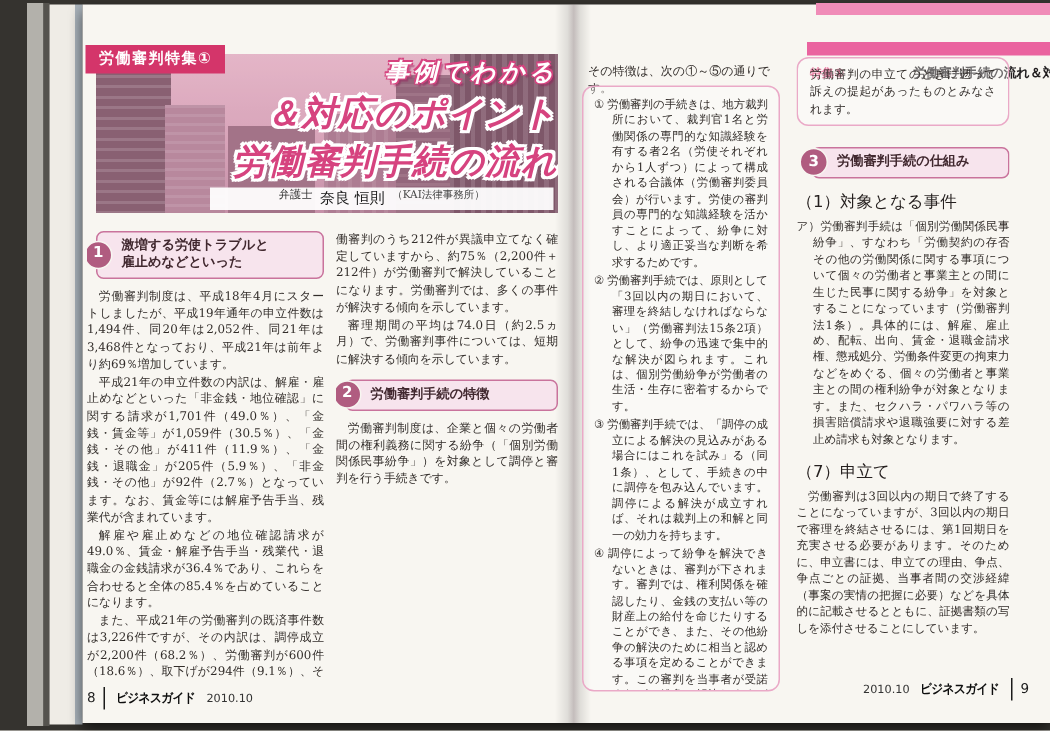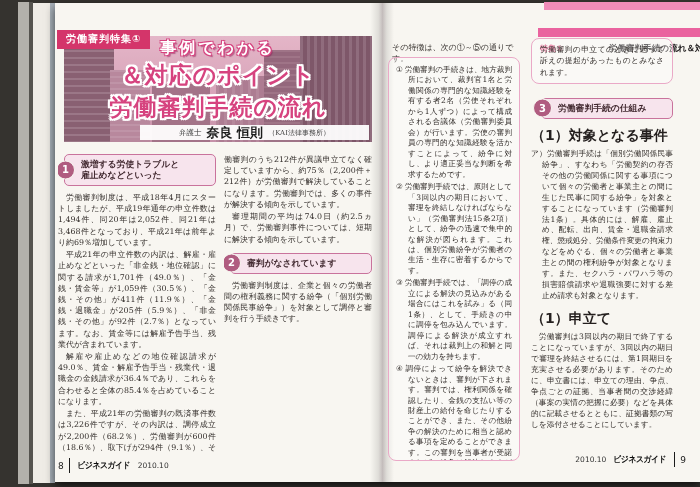--- a/index.html
+++ b/index.html
@@ -33,30 +33,30 @@
   .b2{left:46px;top:34px;width:40px;height:72px;background:#a97f92;
       background-image:repeating-linear-gradient(to bottom,rgba(255,255,255,.12) 0 2px,rgba(0,0,0,0) 2px 6px);}
   .b3{left:88px;top:48px;width:58px;height:58px;background:#8f6478;}
   .b4{left:152px;top:40px;width:62px;height:66px;background:#9c7084;
       background-image:repeating-linear-gradient(to right,rgba(255,255,255,.10) 0 3px,rgba(0,0,0,0) 3px 8px);}
   .b5{right:0;top:0;width:72px;height:106px;background:#5f4050;
       background-image:repeating-linear-gradient(to right,rgba(255,255,255,.14) 0 3px,rgba(0,0,0,0) 3px 7px);}
   .b6{right:66px;top:14px;width:42px;height:92px;background:#7c5568;
       background-image:repeating-linear-gradient(to bottom,rgba(255,255,255,.10) 0 2px,rgba(0,0,0,0) 2px 6px);}
   .photo-overlay{position:absolute;inset:0;background:rgba(238,168,198,.22);}
-  .photo-title{position:absolute;left:0;right:0;top:2px;text-align:center;z-index:5;
-    font-family:"DejaVu Sans","Liberation Sans",sans-serif;font-weight:bold;}
+  .photo-title{position:absolute;left:0;right:0;top:2px;text-align:right;z-index:5;
+    font-family:"DejaVu Sans","Liberation Sans",sans-serif;font-weight:bold;font-style:italic;}
   .pt1{font-size:16px;letter-spacing:3px;color:#fff;
     text-shadow:-1px -1px 0 #d6437f,1px -1px 0 #d6437f,-1px 1px 0 #d6437f,1px 1px 0 #d6437f,2px 2px 1px rgba(150,30,90,.55);}
   .pt2{font-size:23px;letter-spacing:1px;color:#d6437f;margin-top:1px;
     text-shadow:-2px 0 0 #fff,2px 0 0 #fff,0 -2px 0 #fff,0 2px 0 #fff,2px 2px 0 #fff,-2px 2px 0 #fff,2px -2px 0 #fff,-2px -2px 0 #fff;}
   .author-strip{position:absolute;right:3px;bottom:2px;left:76px;height:15px;z-index:5;
-    background:rgba(255,255,255,.94);display:flex;align-items:center;justify-content:center;gap:5px;}
+    background:rgba(255,255,255,.94);display:flex;align-items:flex-start;justify-content:center;gap:5px;}
   .author-role{font-size:7.5px;color:#333;}
-  .author-name{font-size:13px;font-weight:bold;color:#1c1c1c;font-family:"DejaVu Sans","Liberation Sans",sans-serif;}
+  .author-name{font-size:10px;font-weight:normal;color:#1c1c1c;font-family:"DejaVu Sans","Liberation Sans",sans-serif;}
   .author-affil{font-size:7px;color:#444;}
   .col{position:absolute;overflow:hidden;}
   .col-l1{left:58px;top:154px;width:158px;height:300px;}
   .col-l2{left:224px;top:154px;width:148px;height:300px;}
   
   .sec-box{position:relative;border:1.5px solid #c9739c;background:#f7e4ed;border-radius:5px;
     margin:0 0 6px 6px;padding:4px 4px 4px 16px;
     font-family:"DejaVu Sans","Liberation Sans",sans-serif;font-weight:bold;color:#41282f;font-size:8.8px;line-height:1.25;}
   .sec-num{position:absolute;left:-9px;top:50%;transform:translateY(-50%);
     width:17px;height:17px;border-radius:50%;background:#b05c80;color:#fff;
@@ -70,22 +70,22 @@
   .rp-band{position:absolute;left:538px;top:28px;right:0;height:9px;background:#ea639f;}
   .rp-intro{position:absolute;left:392px;top:42px;width:130px;font-size:8px;color:#322d2a;}
   .feature-box{position:absolute;left:388px;top:57px;width:132px;height:404px;
     border:1.6px solid #eaa9c7;border-radius:8px;padding:7px 7px 4px 7px;box-sizing:border-box;overflow:hidden;background:rgba(255,255,255,.35);}
   .feat{font-size:7.6px;line-height:1.38;color:#322d2a;text-align:justify;
     padding-left:12px;text-indent:-12px;margin-bottom:2px;}
   .feat .fnum{margin-right:2px;}
   .col-r2{left:531px;top:38px;width:142px;height:414px;position:absolute;overflow:hidden;}
   .cont-box{border:1.5px solid #eaa9c7;border-radius:8px;padding:5px 8px;margin-bottom:14px;
     font-size:7.8px;line-height:1.45;color:#322d2a;text-align:justify;background:rgba(255,255,255,.35);}
-  .subhead{font-family:"DejaVu Sans","Liberation Sans",sans-serif;font-weight:bold;
-    font-size:14px;color:#241f1e;margin:8px 0 4px 0;}
+  .subhead{font-family:"DejaVu Sans","Liberation Sans",sans-serif;font-weight:normal;
+    font-size:11px;color:#241f1e;margin:8px 0 4px 0;}
   .kana-item{font-size:7.7px;line-height:1.42;color:#322d2a;text-align:justify;
     padding-left:11px;text-indent:-11px;margin-bottom:3px;}
   .r2-sec-box{margin-left:10px;margin-bottom:8px;}
   
   .footer{position:absolute;display:flex;align-items:center;gap:5px;
     font-family:"DejaVu Sans","Liberation Sans",sans-serif;color:#1b1b1b;}
   .footer-left{left:58px;top:458px;}
   .footer-right{top:452px;right:14px;}
   .f-page{font-size:9px;}
   .f-bar{width:1.5px;height:15px;background:#1b1b1b;}
@@ -135,21 +135,21 @@
   <p class="para">解雇や雇止めなどの地位確認請求が49.0％、賃金・解雇予告手当・残業代・退職金の金銭請求が36.4％であり、これらを合わせると全体の85.4％を占めていることになります。</p>
   <p class="para">また、平成21年の労働審判の既済事件数は3,226件ですが、その内訳は、調停成立が2,200件（68.2％）、労働審判が600件（18.6％）、取下げが294件（9.1％）、その他が132件（4.1％）となっています。</p>
 
 </div>
 
 <div class="col col-l2">
   <p class="para no-indent">働審判のうち212件が異議申立てなく確定していますから、約75％（2,200件＋212件）が労働審判で解決していることになります。労働審判では、多くの事件が解決する傾向を示しています。</p>
   <p class="para">審理期間の平均は74.0日（約2.5ヵ月）で、労働審判事件については、短期に解決する傾向を示しています。</p>
   <div class="sec-box" style="margin-top:8px;">
     <div class="sec-num sans">2</div>
-    <div>審判がなされています</div>
+    <div>労働審判手続の特徴</div>
   </div>
   <p class="para">労働審判制度は、企業と個々の労働者間の権利義務に関する紛争（「個別労働関係民事紛争」）を対象として調停と審判を行う手続きです。</p>
 </div>
 
 <div class="footer footer-left">
   <span class="f-page">8</span>
   <span class="f-bar"></span>
   <span class="f-logo">ビジネスガイド</span>
   <span class="f-date">2010.10</span>
 </div>
@@ -177,21 +177,21 @@
 
   <div class="sec-box r2-sec-box">
     <div class="sec-num sans">3</div>
     <div>労働審判手続の仕組み</div>
   </div>
 
   <div class="subhead">（1）対象となる事件</div>
 
   <div class="kana-item"><span>ア）</span><span>労働審判手続は「個別労働関係民事紛争」、すなわち「労働契約の存否その他の労働関係に関する事項について個々の労働者と事業主との間に生じた民事に関する紛争」を対象とすることになっています（労働審判法1条）。具体的には、解雇、雇止め、配転、出向、賃金・退職金請求権、懲戒処分、労働条件変更の拘束力などをめぐる、個々の労働者と事業主との間の権利紛争が対象となります。また、セクハラ・パワハラ等の損害賠償請求や退職強要に対する差止め請求も対象となります。</span></div>
 
-  <div class="subhead">（1）申立て</div>
+  <div class="subhead">（7）申立て</div>
   <p class="para" style="font-size:7.7px;">労働審判は3回以内の期日で終了することになっていますが、3回以内の期日で審理を終結させるには、第1回期日を充実させる必要があります。そのために、申立書には、申立ての理由、争点、争点ごとの証拠、当事者間の交渉経緯（事案の実情の把握に必要）などを具体的に記載させるとともに、証拠書類の写しを添付させることにしています。</p>
 </div>
 
 <div class="footer footer-right">
   <span class="f-date">2010.10</span>
   <span class="f-logo">ビジネスガイド</span>
   <span class="f-bar"></span>
   <span class="f-page">9</span>
 </div>
 

